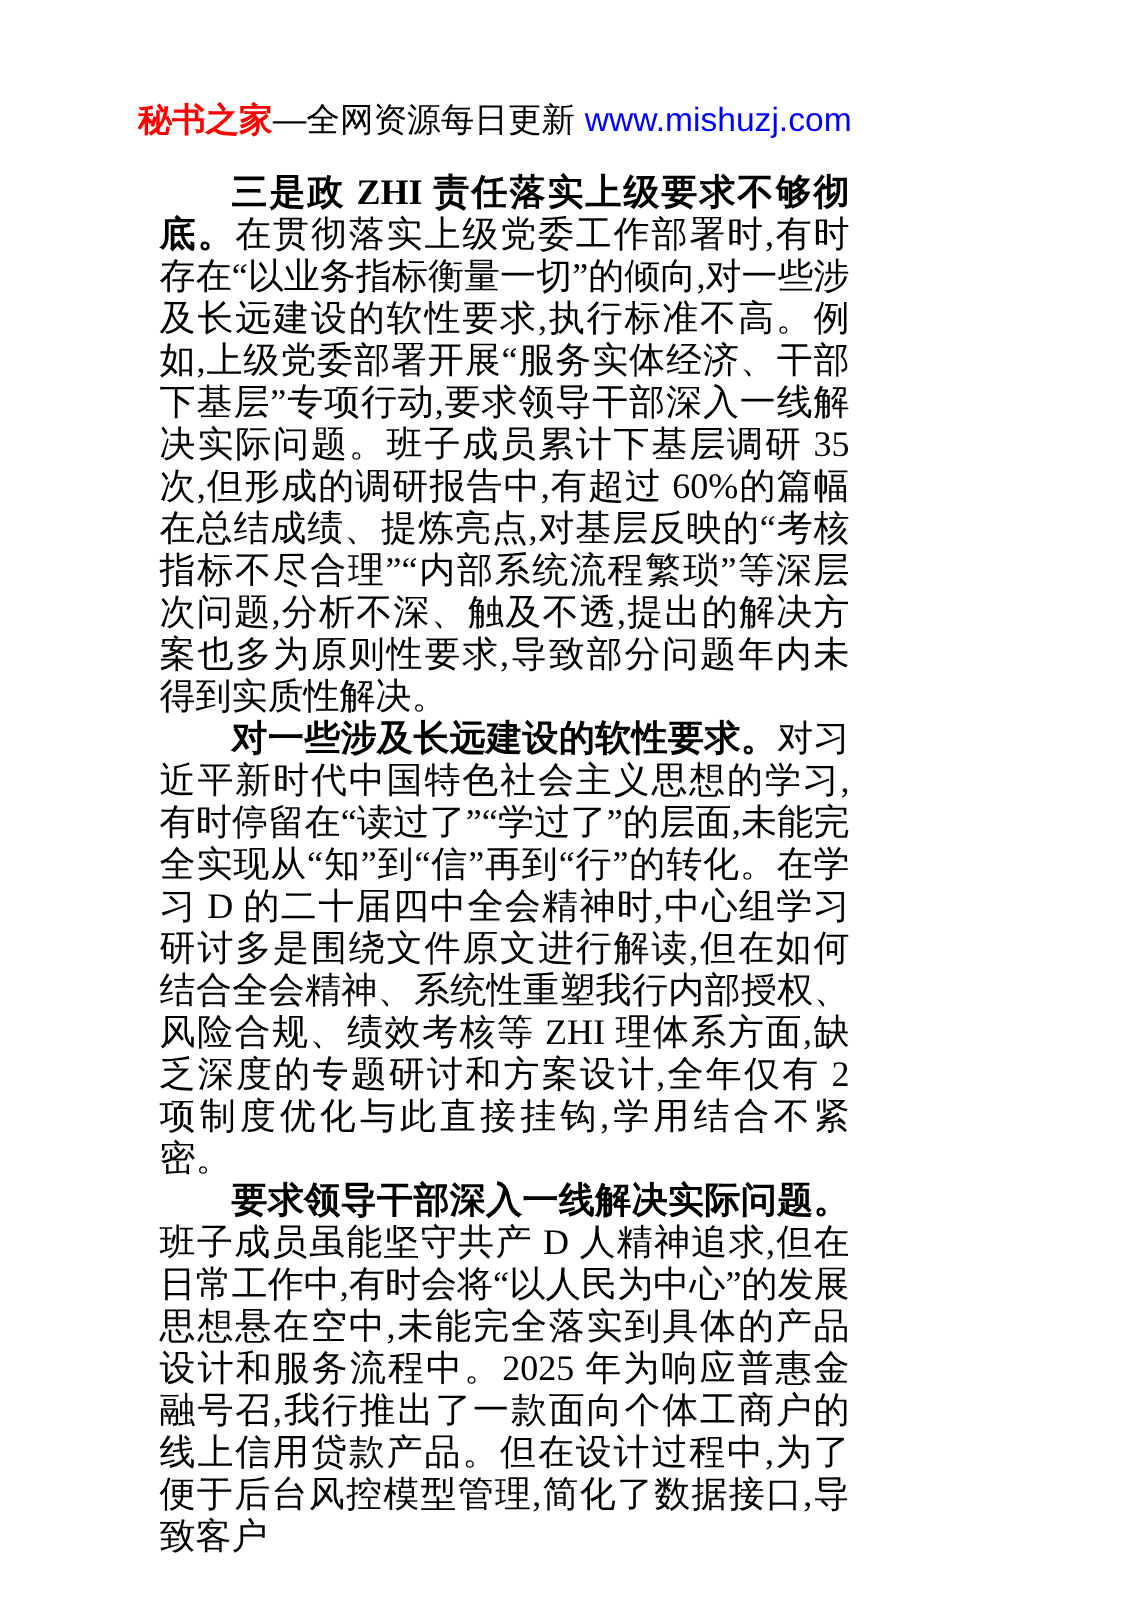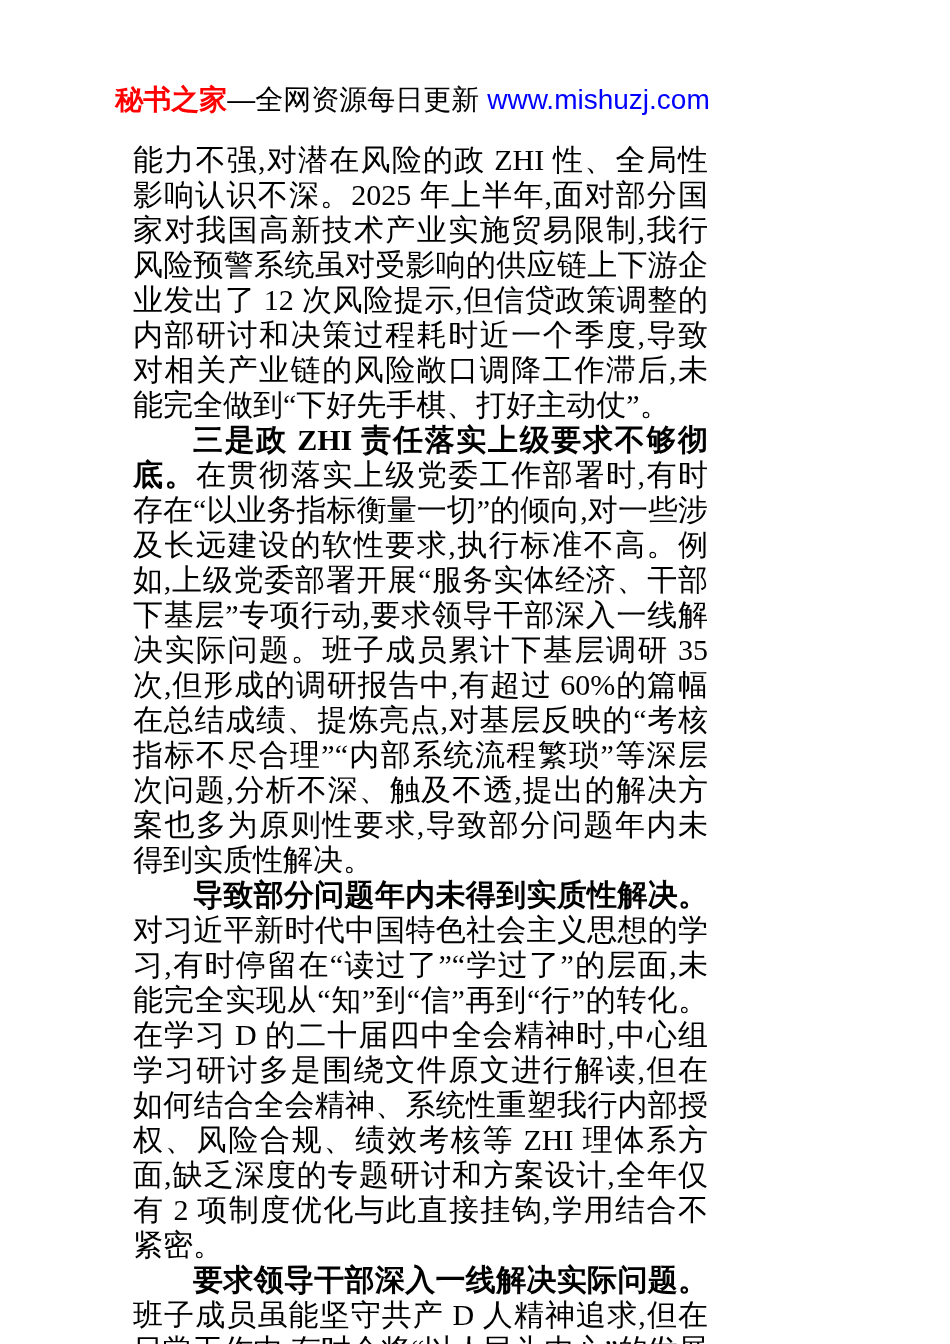--- a/index.html
+++ b/index.html
@@ -62,18 +62,17 @@
 </head>
 <body>
 
 <div class="page">
   <div class="doc-header">
     <span class="site-name" style="color: rgb(255, 0, 0);">秘书之家</span><span class="tagline" style="color: rgb(0, 0, 0);">—全网资源每日更新</span><span class="site-url" style="color: rgb(0, 0, 255);">www.mishuzj.com</span>
   </div>
 
   <div class="doc-body">
 
-  <p>能力不强,对潜在风险的政 ZHI 性、全局性影响认识不深。2025 年上半年,面对部分国家对我国高新技术产业实施贸易限制,我行风险预警系统虽对受影响的供应链上下游企业发出了 12 次风险提示,但信贷政策调整的内部研讨和决策过程耗时近一个季度,导致对相关产业链的风险敞口调降工作滞后,未能完全做到“下好先手棋、打好主动仗”。</p>
       <p class="indent"><strong>三是政 ZHI 责任落实上级要求不够彻底。</strong>在贯彻落实上级党委工作部署时,有时存在“以业务指标衡量一切”的倾向,对一些涉及长远建设的软性要求,执行标准不高。例如,上级党委部署开展“服务实体经济、干部下基层”专项行动,要求领导干部深入一线解决实际问题。班子成员累计下基层调研 35 次,但形成的调研报告中,有超过 60%的篇幅在总结成绩、提炼亮点,对基层反映的“考核指标不尽合理”“内部系统流程繁琐”等深层次问题,分析不深、触及不透,提出的解决方案也多为原则性要求,导致部分问题年内未得到实质性解决。</p>
-      <p class="indent"><strong>导致部分问题年内未得到实质性解决。</strong>对习近平新时代中国特色社会主义思想的学习,有时停留在“读过了”“学过了”的层面,未能完全实现从“知”到“信”再到“行”的转化。在学习 D 的二十届四中全会精神时,中心组学习研讨多是围绕文件原文进行解读,但在如何结合全会精神、系统性重塑我行内部授权、风险合规、绩效考核等 ZHI 理体系方面,缺乏深度的专题研讨和方案设计,全年仅有 2 项制度优化与此直接挂钩,学用结合不紧密。</p>
+      <p class="indent"><strong>对一些涉及长远建设的软性要求。</strong>对习近平新时代中国特色社会主义思想的学习,有时停留在“读过了”“学过了”的层面,未能完全实现从“知”到“信”再到“行”的转化。在学习 D 的二十届四中全会精神时,中心组学习研讨多是围绕文件原文进行解读,但在如何结合全会精神、系统性重塑我行内部授权、风险合规、绩效考核等 ZHI 理体系方面,缺乏深度的专题研讨和方案设计,全年仅有 2 项制度优化与此直接挂钩,学用结合不紧密。</p>
       <p class="indent"><strong>要求领导干部深入一线解决实际问题。</strong>班子成员虽能坚守共产 D 人精神追求,但在日常工作中,有时会将“以人民为中心”的发展思想悬在空中,未能完全落实到具体的产品设计和服务流程中。2025 年为响应普惠金融号召,我行推出了一款面向个体工商户的线上信用贷款产品。但在设计过程中,为了便于后台风控模型管理,简化了数据接口,导致客户</p>
     </div>
 </div>
 
 </body></html>

